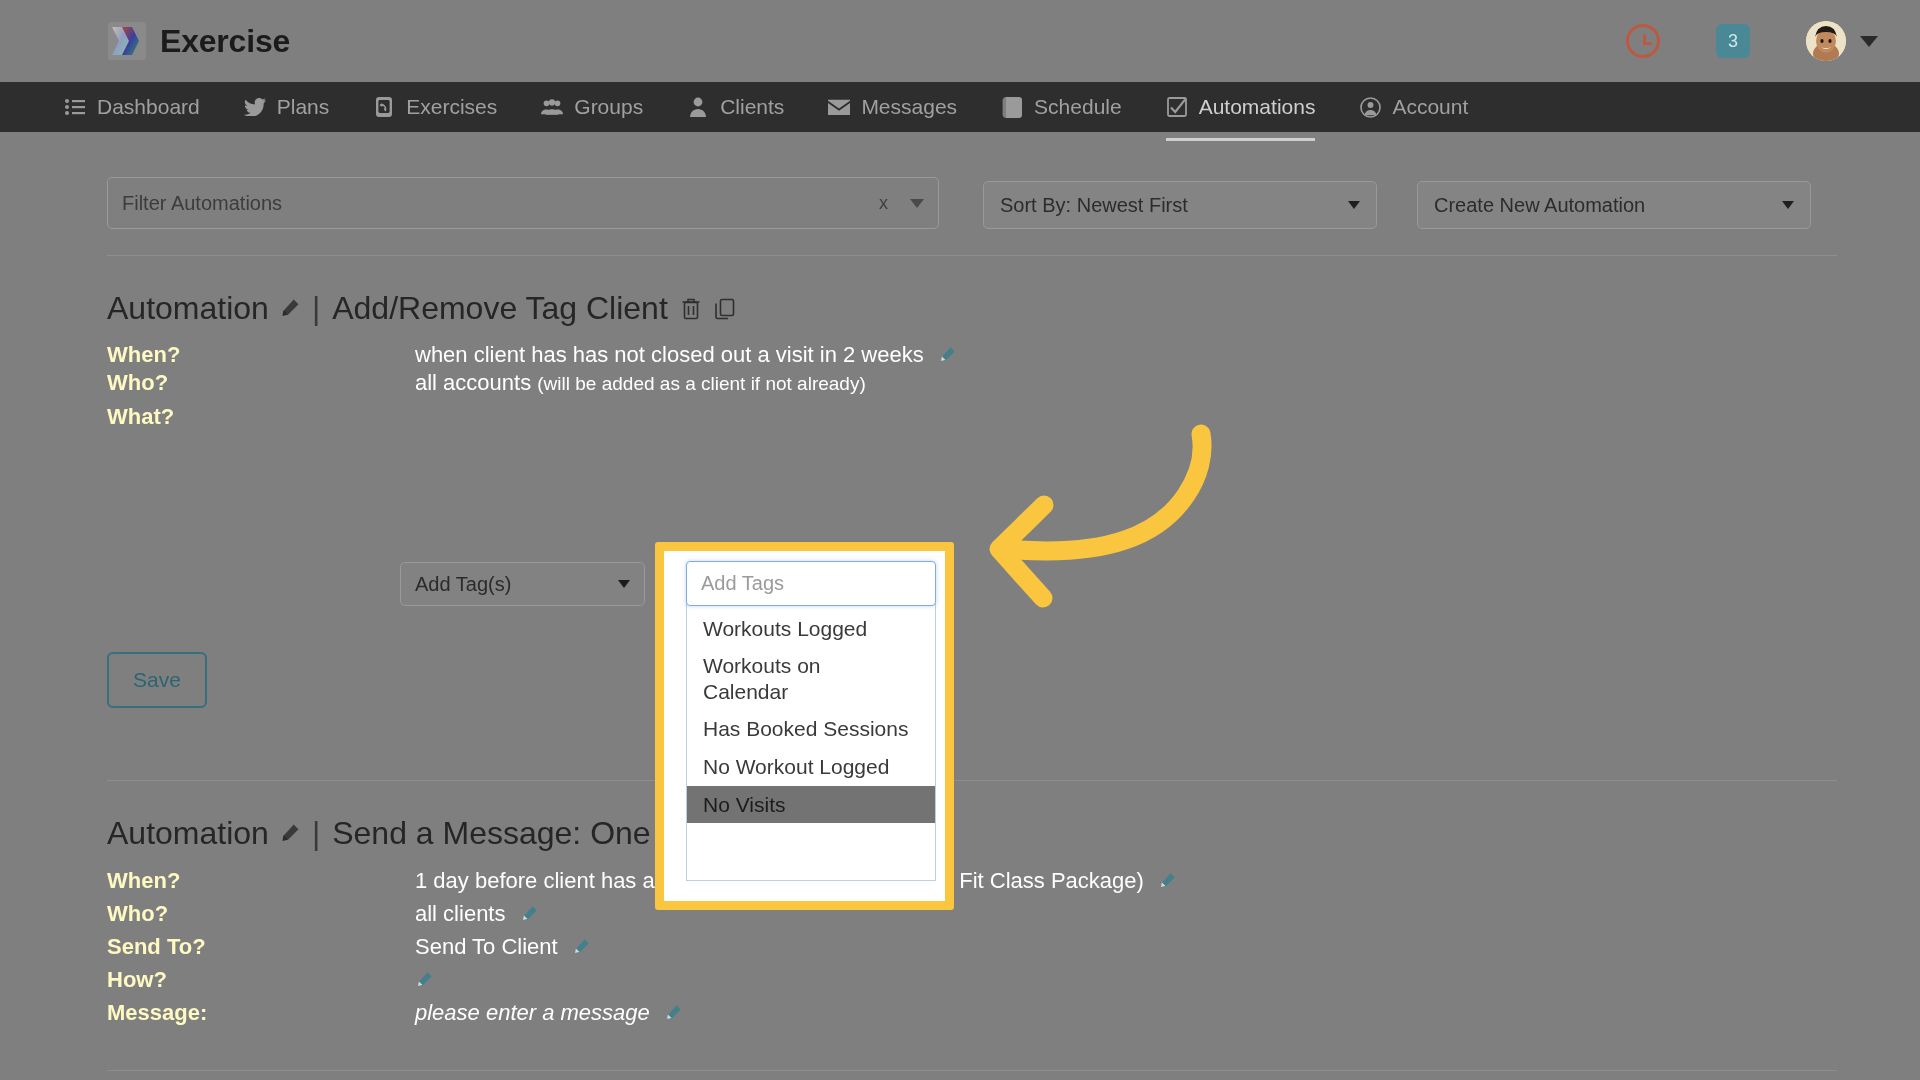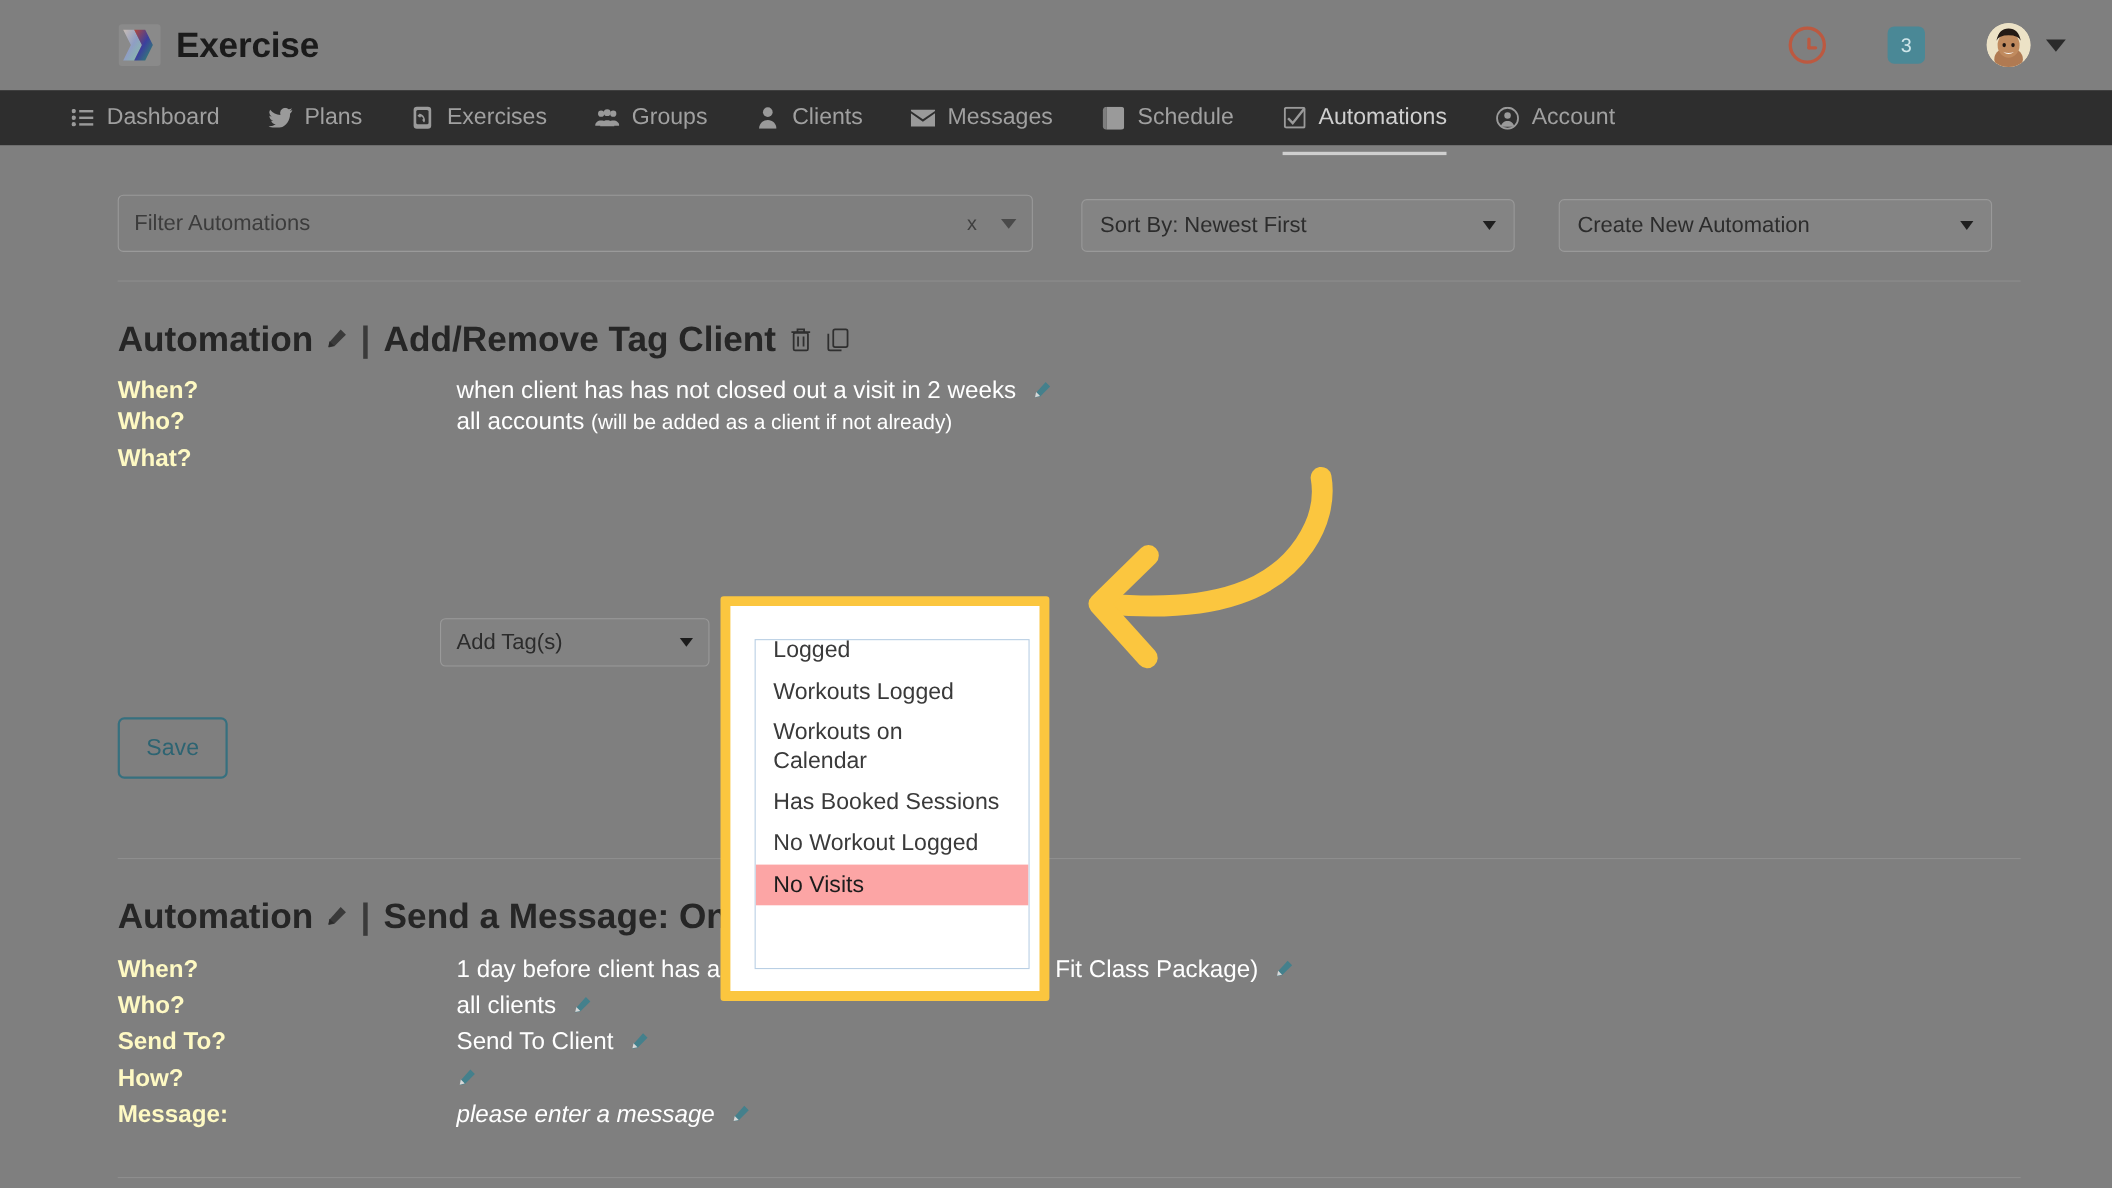--- a/index.html
+++ b/index.html
@@ -155,21 +155,20 @@
     position:absolute; left:107px; width:1730px; height:1px;
     background:#8e8e8e;
   }
 
   
   .auto-title{
     position:absolute; left:107px;
     font-size:32px; color:#262626;
     display:flex; align-items:center; gap:0;
     white-space:nowrap;
-    font-weight:bold;
   }
   .auto-title .lbl{ }
   .auto-title .pen{ margin:0 6px 0 10px; }
   .auto-title .bar{ margin:0 12px 0 6px; color:#3a3a3a; }
   .auto-title .ttl{ }
   .auto-title .tool{ margin-left:12px; display:inline-flex; align-items:center; }
 
   .kv{ position:absolute; font-size:22px; }
   .kv .k{
     position:absolute; left:0; top:0;
@@ -237,21 +236,21 @@
     border:1px solid #b9cfe4;
     overflow:hidden;
     z-index:2;
   }
   .tag-list-inner{ position:relative; top:-10px; }
   .tag-opt{
     padding:6px 16px;
     font-size:21px; color:#3a3a3a; line-height:1.22;
   }
   .tag-opt.partial{ color:#3a3a3a; }
-  .tag-opt.highlight{ background:#fca5a5; color:#1c1c1c; }
+  .tag-opt.highlight{ background:#737373; color:#1c1c1c; }
 
   
   .arrow-anno{
     position:absolute; left:965px; top:272px;
     width:260px; height:200px;
     pointer-events:none;
   }
 </style>
 </head>
 <body>
@@ -565,20 +564,23 @@
       <div class="tag-list">
         <div class="tag-list-inner">
           <div class="tag-opt partial">Logged</div>
           <div class="tag-opt">Workouts Logged</div>
           <div class="tag-opt" style="max-width:150px;">Workouts on Calendar</div>
           <div class="tag-opt">Has Booked Sessions</div>
           <div class="tag-opt">No Workout Logged</div>
           <div class="tag-opt highlight">No Visits</div>
         </div>
       </div>
+      <div class="tag-input">
+        <span>Add Tags</span>
+      </div>
     </div>
 
     <div class="arrow-anno">
       <svg width="260" height="200" viewBox="0 0 260 200">
         <path d="M236 12 C243 52 214 100 160 118 C128 129 85 131 40 127" stroke="#fbc63f" stroke-width="19" fill="none" stroke-linecap="round"></path>
         <path d="M79 83 L34 127 L78 176" stroke="#fbc63f" stroke-width="19" fill="none" stroke-linecap="round" stroke-linejoin="round"></path>
       </svg>
     </div>
 
   </div>

